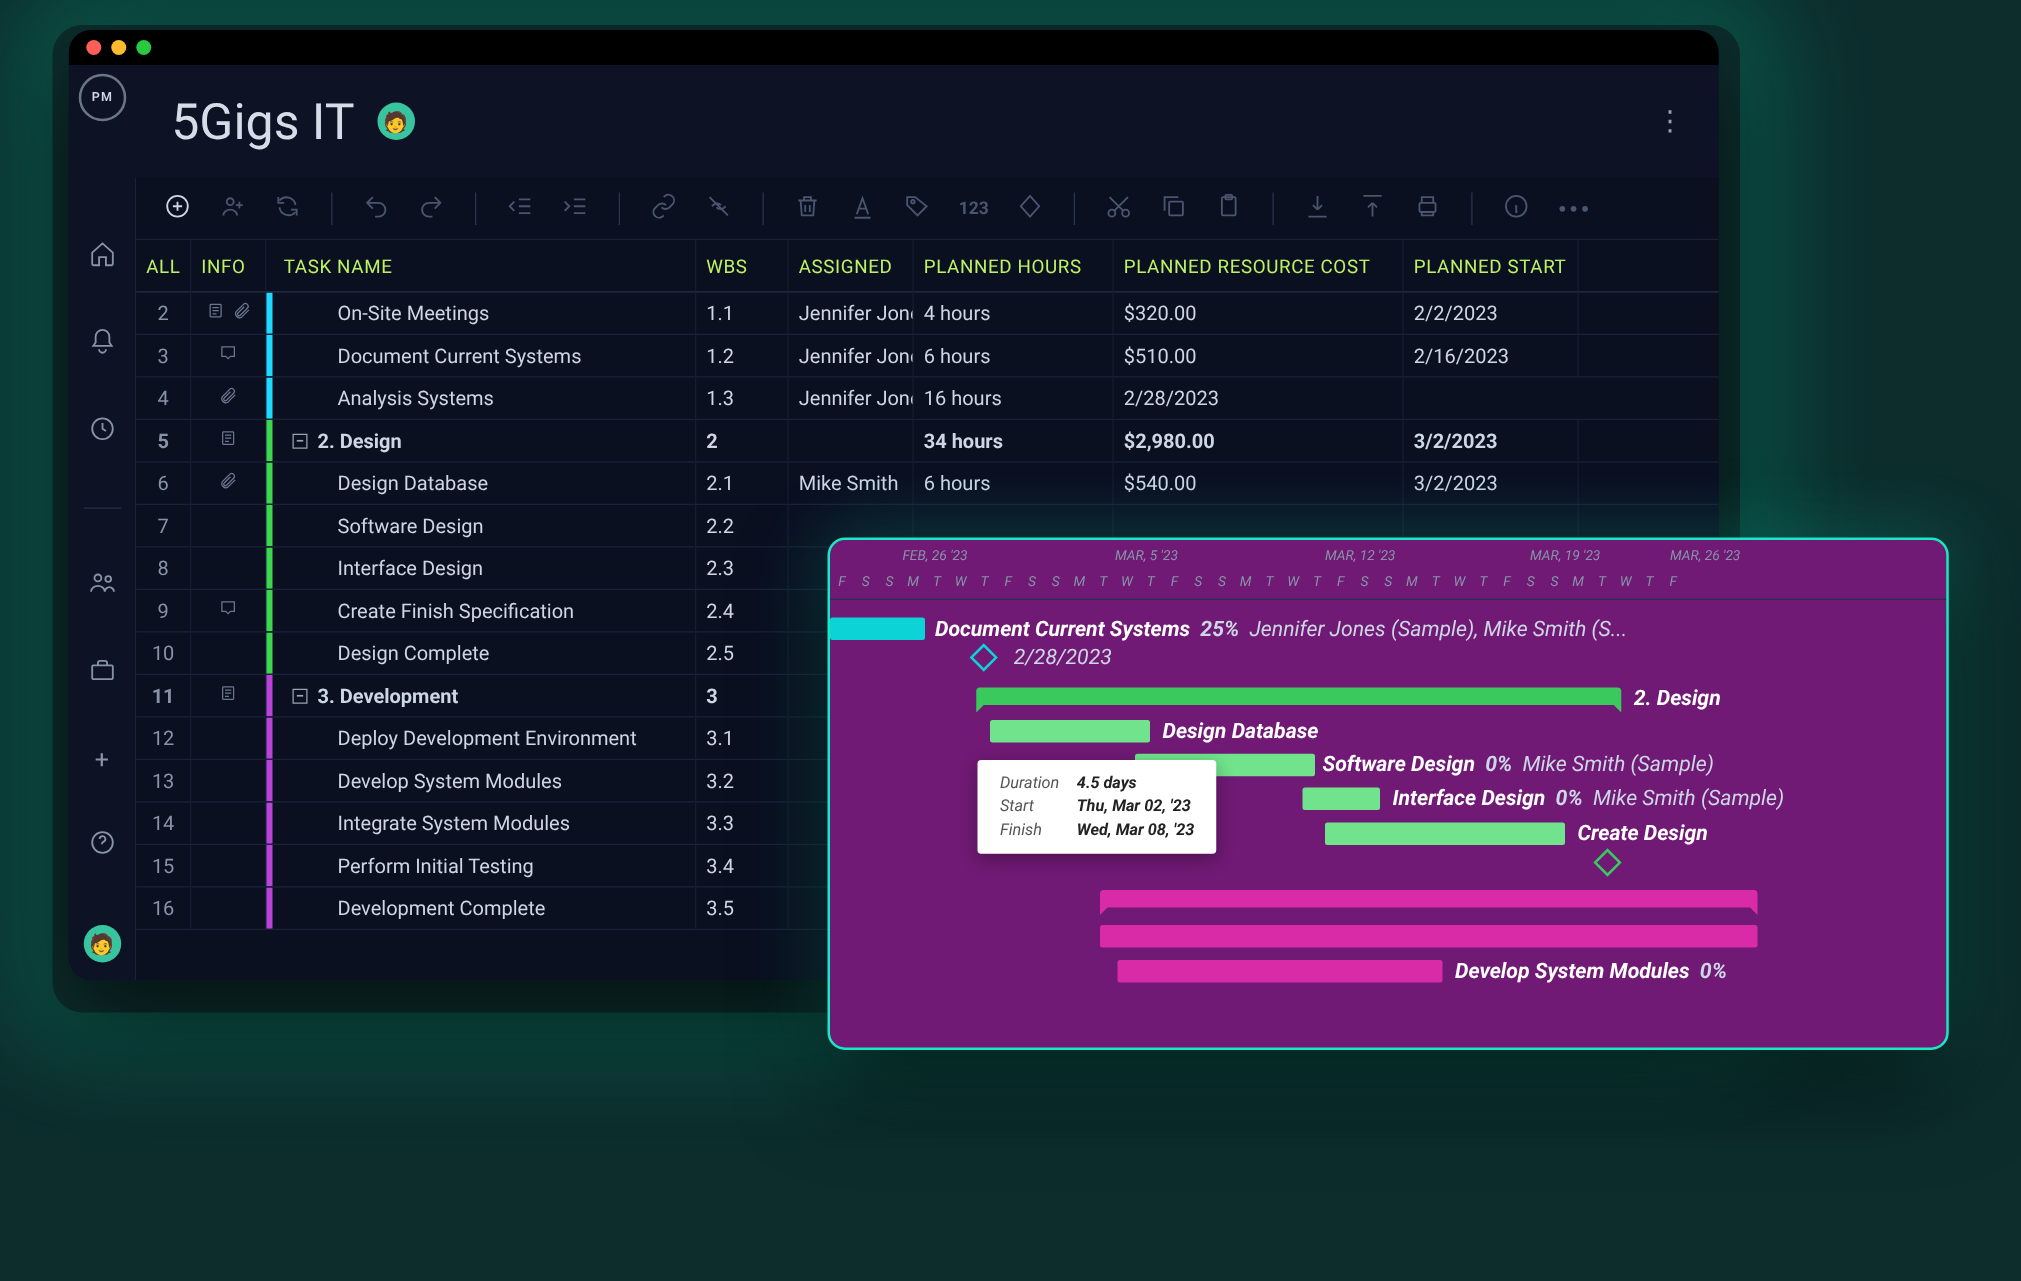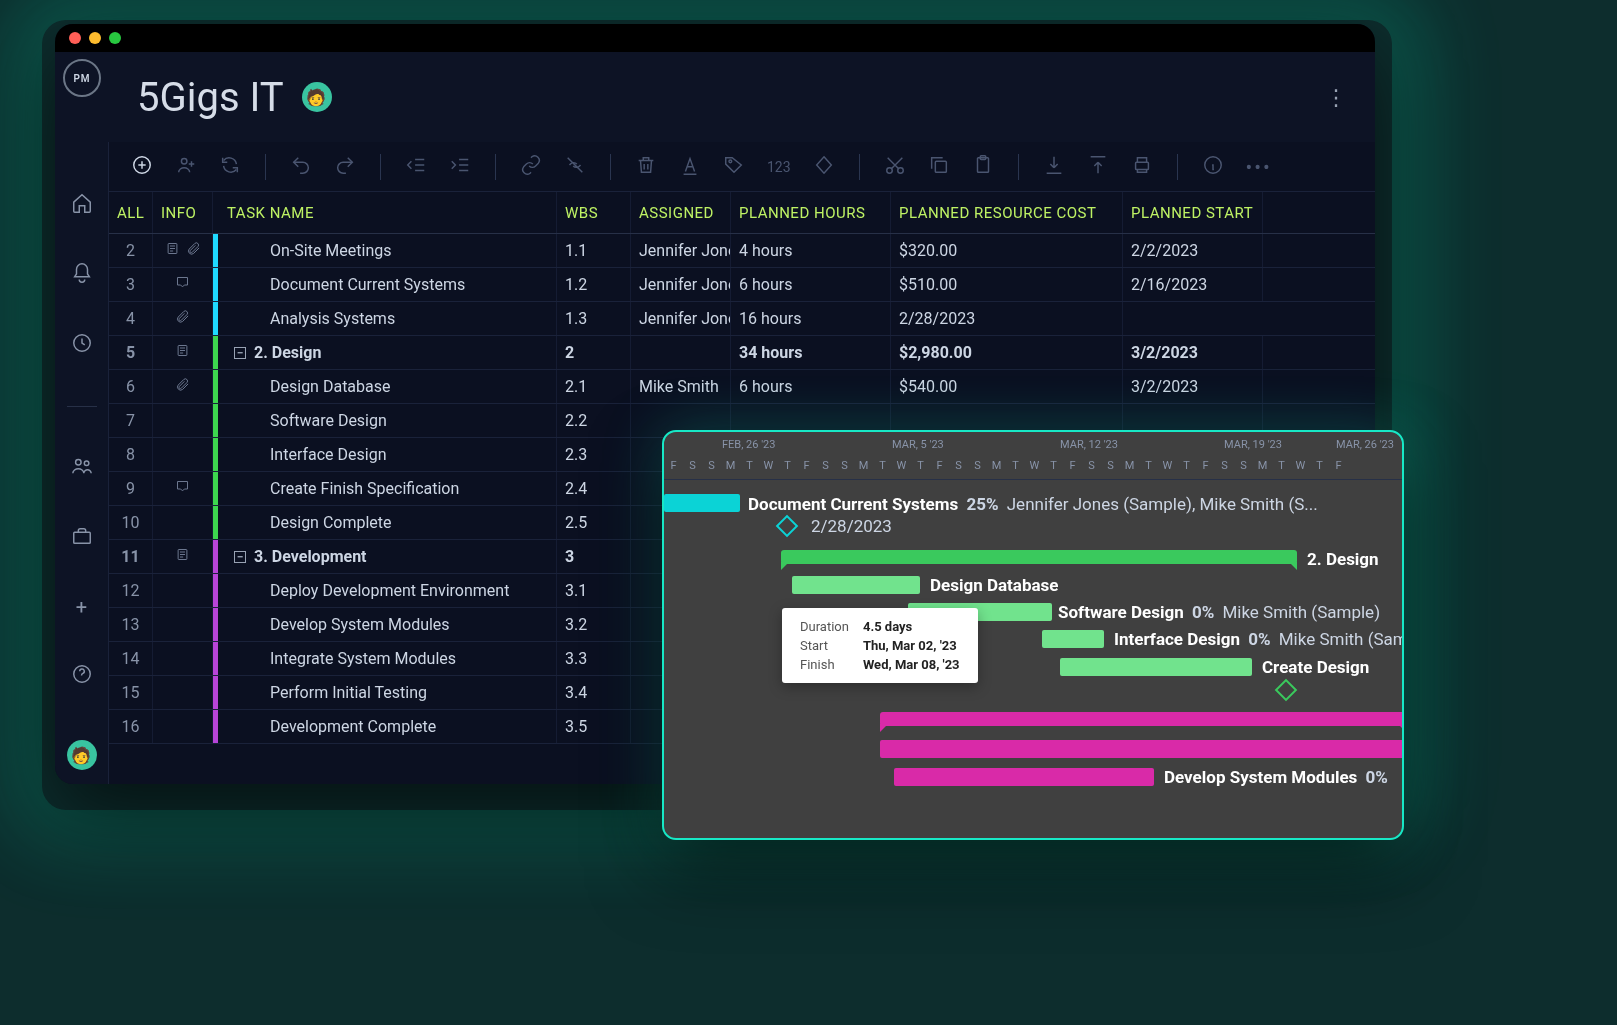--- a/index.html
+++ b/index.html
@@ -23,21 +23,21 @@
   .avatar-sm { width:30px; height:30px; border-radius:50%; background:#39c4a0; display:flex; align-items:center; justify-content:center; font-size:16px;}
   .header-more { margin-left:auto; font-size:22px; color:#98a2b3; cursor:pointer; }
 
   .sidebar { position:absolute; left:0; top:118px; bottom:0; width:54px; background:#0d1325; border-right:1px solid #1a223a; display:flex; flex-direction:column; align-items:center; padding-top:50px; gap:44px; color:#8893a8;}
   .sidebar svg{width:22px;height:22px;stroke:#8893a8;fill:none;stroke-width:1.6}
   .sidebar .divider{width:30px;border-top:1px solid #273047;margin:4px 0;}
   .sidebar .plus{font-size:20px;color:#8893a8;}
   .sidebar .avatar-bottom{margin-top:auto;margin-bottom:14px;}
 
   .content { position:absolute; left:54px; right:0; top:118px; bottom:0; background:#0b1021; color:#cdd6e4;}
-  .toolbar { height:50px; border-bottom:1px solid #1a223a; display:flex; align-items:center; padding:0 22px; gap:22px; color:#4a5570;}
+  .toolbar { height:50px; border-bottom:1px solid #1a223a; display:flex; align-items:center; padding:0 22px; gap:22px; color:#4a5570;font-weight:bold;}
   .toolbar .sep{ width:1px; height:26px; background:#2a3550; margin:0 2px;}
   .toolbar svg{width:22px;height:22px;stroke:#4a5570;fill:none;stroke-width:1.6}
   .toolbar .addbtn svg{stroke:#cdd6e4;}
   .toolbar .count{font-size:14px;color:#4a5570;}
 
   
   .grid { font-size:16px; }
   .grid-head, .grid-row { display:grid; grid-template-columns: 44px 60px 344px 74px 100px 160px 232px 140px; align-items:center; height:34px; border-bottom:1px solid #1a223a; }
   .grid-head { height:42px; color:#bef264; font-size:15px; letter-spacing:.5px; border-bottom:1px solid #273047;}
   .grid-head > div, .grid-row > div { padding:0 8px; white-space:nowrap; overflow:hidden; text-overflow:ellipsis; border-right:1px solid #151c33; height:100%; display:flex; align-items:center; }
@@ -48,24 +48,24 @@
   .taskcell{display:flex;align-items:center;gap:8px;padding-left:0!important}
   .stripe{width:5px;height:100%;flex:0 0 5px;}
   .s-cyan{background:#1fd9ff}.s-green{background:#3dd64e}.s-purple{background:#b844d8}
   .indent0{width:0}.indent1{width:36px}
   .collapse{width:12px;height:12px;border:1px solid #98a2b3;display:inline-flex;align-items:center;justify-content:center;color:#98a2b3;font-size:12px;line-height:1;flex:0 0 12px;}
   .bold td,.bold div{font-weight:700!important}
   .grid-row.bold { font-weight:700; }
 
   
   .gantt {
-    position:absolute; left:662px; top:430px; width:742px; height:410px;
-    background:#404040; border:2px solid #17e8c6; border-radius:14px;
+    position:absolute; left:662px; top:430px; width:897px; height:410px;
+    background:#701a75; border:2px solid #17e8c6; border-radius:14px;
     box-shadow:0 30px 70px rgba(0,0,0,.6), 0 0 60px rgba(23,232,198,.28);
-    overflow:hidden; color:#cdd6e4; font-size:14px;
+    overflow:hidden; color:#cdd6e4; font-size:14px;font-style:italic;
   }
   .gantt-head{height:48px;border-bottom:1px solid #273047;position:relative;font-size:11px;color:#8893a8;}
   .gantt-head .month-row{position:absolute;top:6px;left:0;right:0;height:16px;}
   .gantt-head .day-row{position:absolute;bottom:4px;left:0;right:0;height:16px;display:flex;}
   .gantt-head .mo{position:absolute;}
   .gantt-head .d{width:19px;text-align:center;}
   .gantt-body{position:relative;height:362px;}
   .gbar{position:absolute;height:18px;border-radius:2px;}
   .gbar.cy{background:#0bd3d6}
   .gbar.gr{background:#3ac95d}

